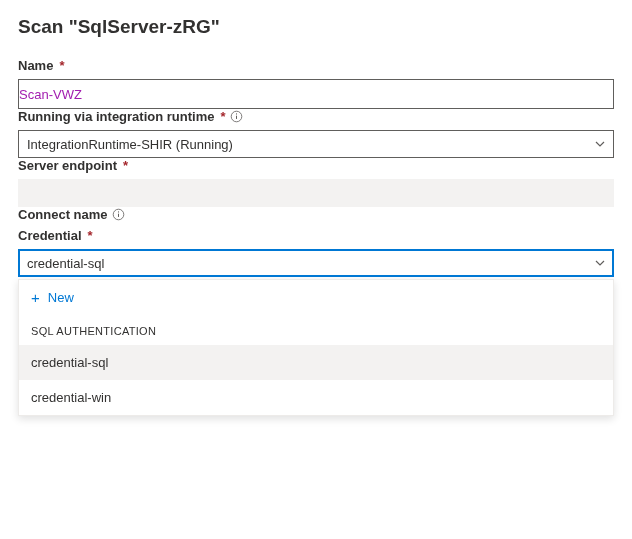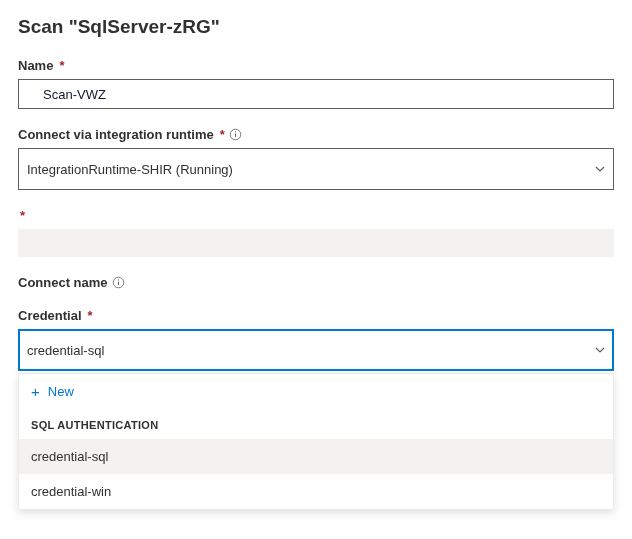--- a/index.html
+++ b/index.html
@@ -11,21 +11,20 @@
       padding: 16px 18px;
       width: 632px;
     }
     .page-title {
       font-size: 19px;
       font-weight: 600;
       color: #323130;
       margin-bottom: 20px;
     }
     .field {
-      margin-bottom: 18px;
     }
     .field-label {
       font-size: 13px;
       font-weight: 600;
       color: #323130;
       margin-bottom: 6px;
       display: flex;
       align-items: center;
       gap: 4px;
     }
@@ -38,40 +37,40 @@
       align-items: center;
       justify-content: center;
       width: 14px;
       height: 14px;
       color: #605e5c;
     }
     .info-icon svg { width: 13px; height: 13px; }
     .text-input {
       width: 100%;
       height: 30px;
-      padding: 4px 24px;
+      padding: 4px 0;
       font-size: 13px;
       font-family: inherit;
       border: 1px solid #605e5c;
       background: #fff;
-      color: #0f172a;
+      color: #a21caf;
       outline: none;
     }
     .text-input.readonly {
       background: #f3f2f1;
       border: none;
       height: 28px;
     }
     .select-wrap {
       position: relative;
       width: 100%;
     }
     .select-input {
       width: 100%;
-      height: 42px;
+      height: 28px;
       padding: 4px 28px 4px 8px;
       font-size: 13px;
       font-family: inherit;
       border: 1px solid #605e5c;
       background: #fff;
       color: #323130;
       outline: none;
       text-align: left;
       cursor: pointer;
       display: flex;
@@ -106,21 +105,21 @@
       font-size: 13px;
       cursor: pointer;
     }
     .dropdown-new .plus {
       font-size: 15px;
       line-height: 1;
     }
     .dropdown-group {
       padding: 10px 12px 8px 12px;
       font-size: 11px;
-      font-weight: 700;
+      font-weight: 400;
       letter-spacing: 0.3px;
       color: #323130;
       text-transform: uppercase;
     }
     .dropdown-item {
       padding: 10px 12px;
       font-size: 13px;
       color: #323130;
       cursor: pointer;
     }
@@ -136,21 +135,21 @@
 <div class="field">
   <div class="field-label">
     <span>Name</span>
     <span class="required">*</span>
   </div>
   <input class="text-input" type="text" value="Scan-VWZ" style="">
 </div>
 
 <div class="field">
   <div class="field-label">
-    <span>Connect via integration runtime</span>
+    <span>Running via integration runtime</span>
     <span class="required">*</span>
     <span class="info-icon">
       <svg viewBox="0 0 16 16" fill="none" stroke="currentColor" stroke-width="1">
           <circle cx="8" cy="8" r="6.5"></circle>
           <line x1="8" y1="7" x2="8" y2="11" stroke-width="1.3"></line>
           <circle cx="8" cy="4.8" r="0.7" fill="currentColor" stroke="none"></circle>
         </svg>
     </span>
   </div>
   <div class="select-wrap">
@@ -160,20 +159,21 @@
     <span class="chevron">
       <svg viewBox="0 0 12 12" fill="none" stroke="currentColor" stroke-width="1.2">
           <polyline points="2,4 6,8 10,4"></polyline>
         </svg>
     </span>
   </div>
 </div>
 
 <div class="field">
   <div class="field-label">
+    <span>Server endpoint</span>
     <span class="required">*</span>
   </div>
   <input class="text-input readonly" type="text" readonly="" value="" style="">
 </div>
 
 <div class="field">
   <div class="field-label">
     <span>Connect name</span>
     <span class="info-icon">
       <svg viewBox="0 0 16 16" fill="none" stroke="currentColor" stroke-width="1">

